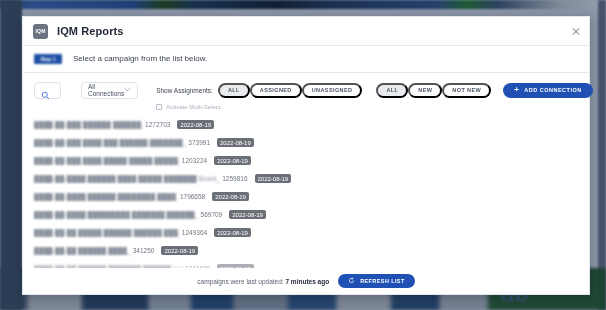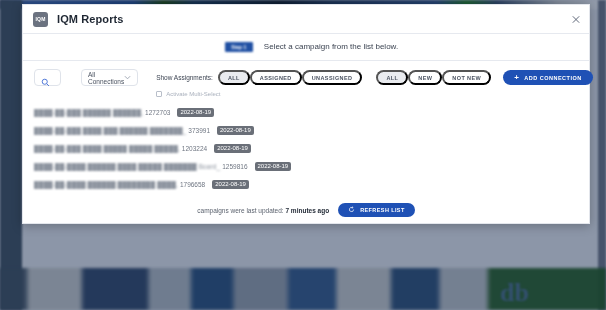--- a/index.html
+++ b/index.html
@@ -37,22 +37,22 @@
     position: absolute; left: 0; top: 0; bottom: 0; width: 22px;
     background: #2c3e55; filter: blur(1px);
   }
   .bg-right-strip {
     position: absolute; right: 0; top: 0; bottom: 0; width: 8px;
     background: #46536b; filter: blur(1px);
   }
 
   
   .modal {
-    position: absolute; left: 22px; top: 4px;
-    width: 568px; height: 220px;
+    position: absolute; left: 22px; top: 16px;
+    width: 568px; height: 279px;
     background: #ffffff;
     border: 1px solid #e3e6ec;
     box-shadow: 0 2px 10px rgba(0,0,0,.25);
     display: flex; flex-direction: column;
   }
 
   .modal-header {
     height: 28px; flex: 0 0 28px;
     display: flex; align-items: center;
     padding: 0 8px 0 10px;
@@ -72,21 +72,21 @@
     position: absolute; right: 7px; top: 50%; transform: translateY(-50%);
     width: 13px; height: 13px; cursor: pointer;
     display: flex; align-items: center; justify-content: center;
     color: #5a6375; font-size: 11px; line-height: 1;
   }
 
   .divider { height: 1px; background: #e6e9ef; }
 
   .step-bar {
     height: 26px; flex: 0 0 26px;
-    display: flex; align-items: center; padding-left: 11px; justify-content: center;
+    display: flex; align-items: center; padding-left: 11px;
   }
   .step-badge {
     width: 28px; height: 10px; background: #1f4fa3;
     border-radius: 1px; flex: 0 0 28px;
     font-size: 5px; color: #fff; display: flex;
     align-items: center; justify-content: center;
     filter: blur(1.1px); font-weight: 700;
   }
   .step-text {
     margin-left: 11px; font-size: 8px; color: #3c4452;

